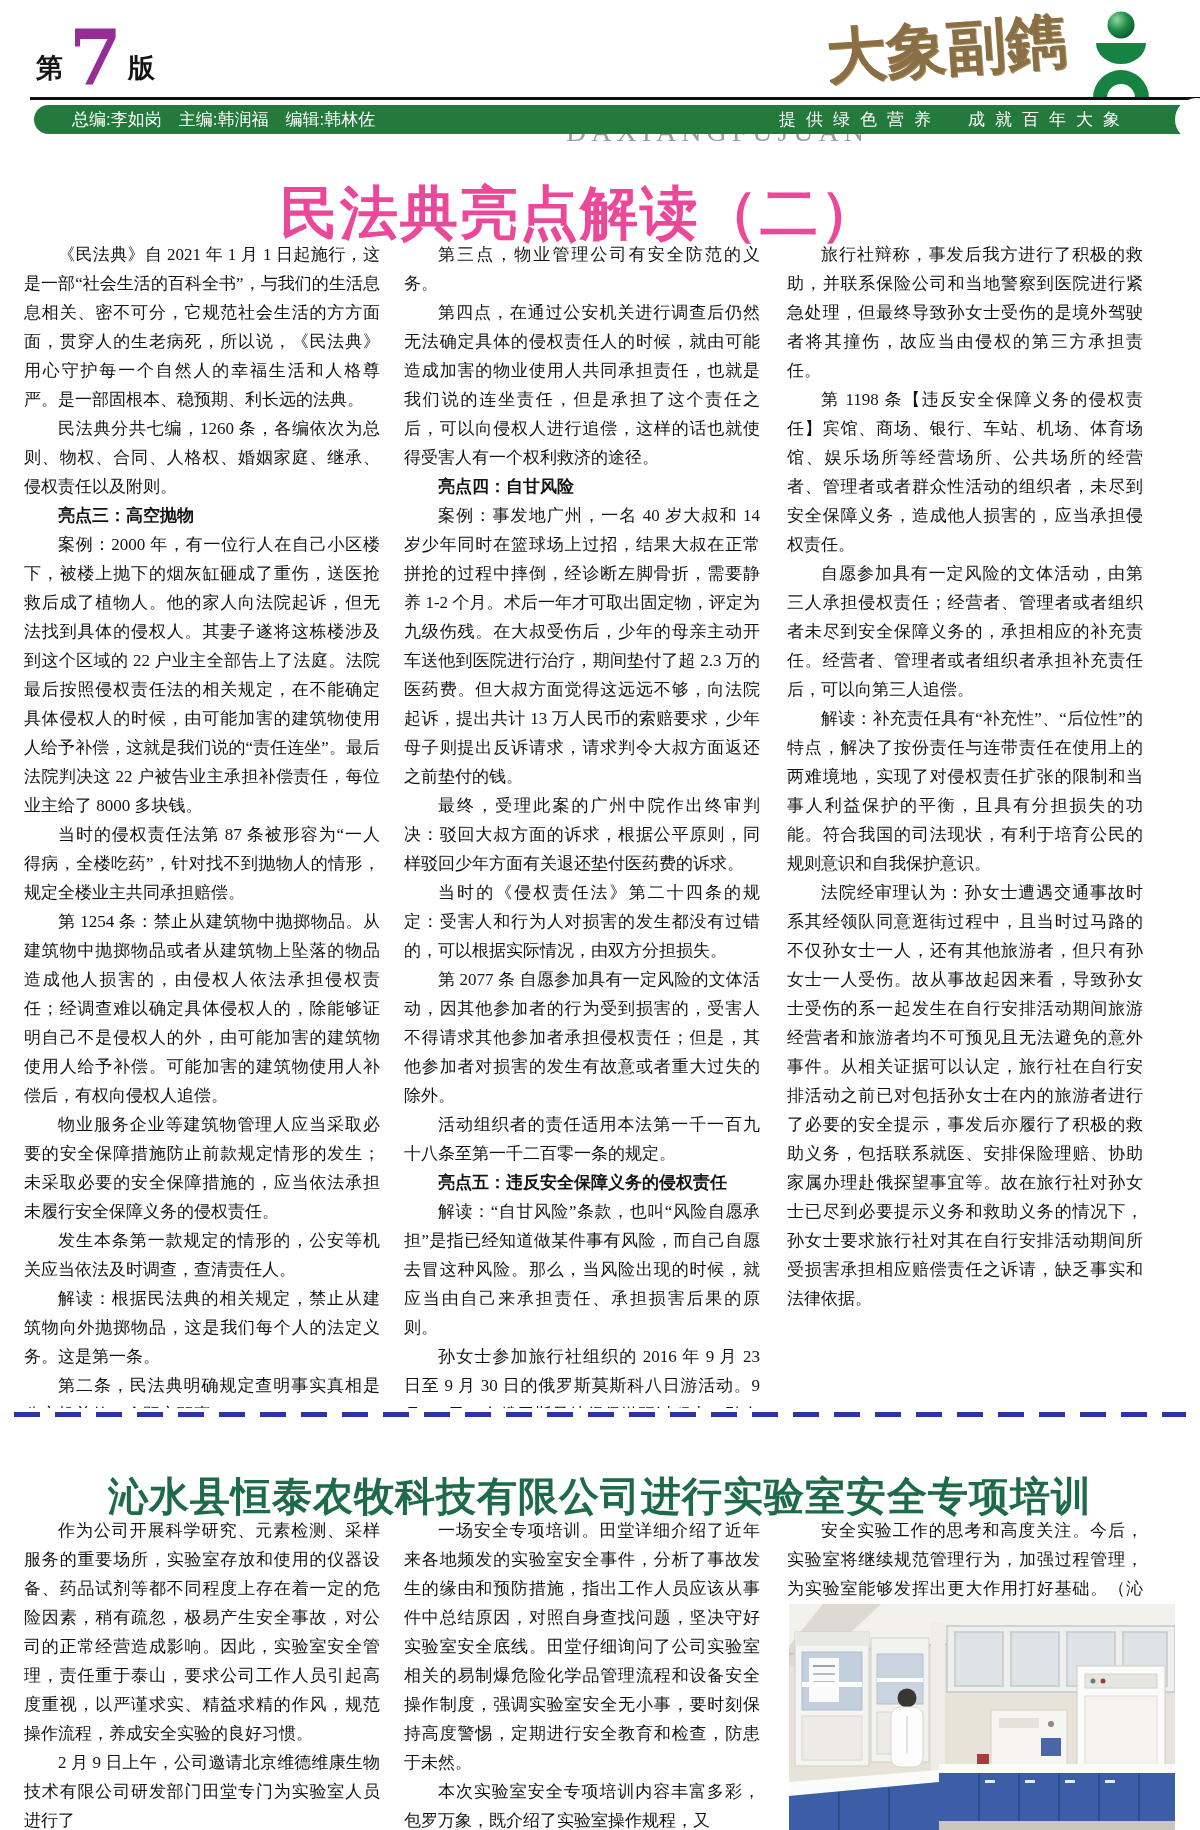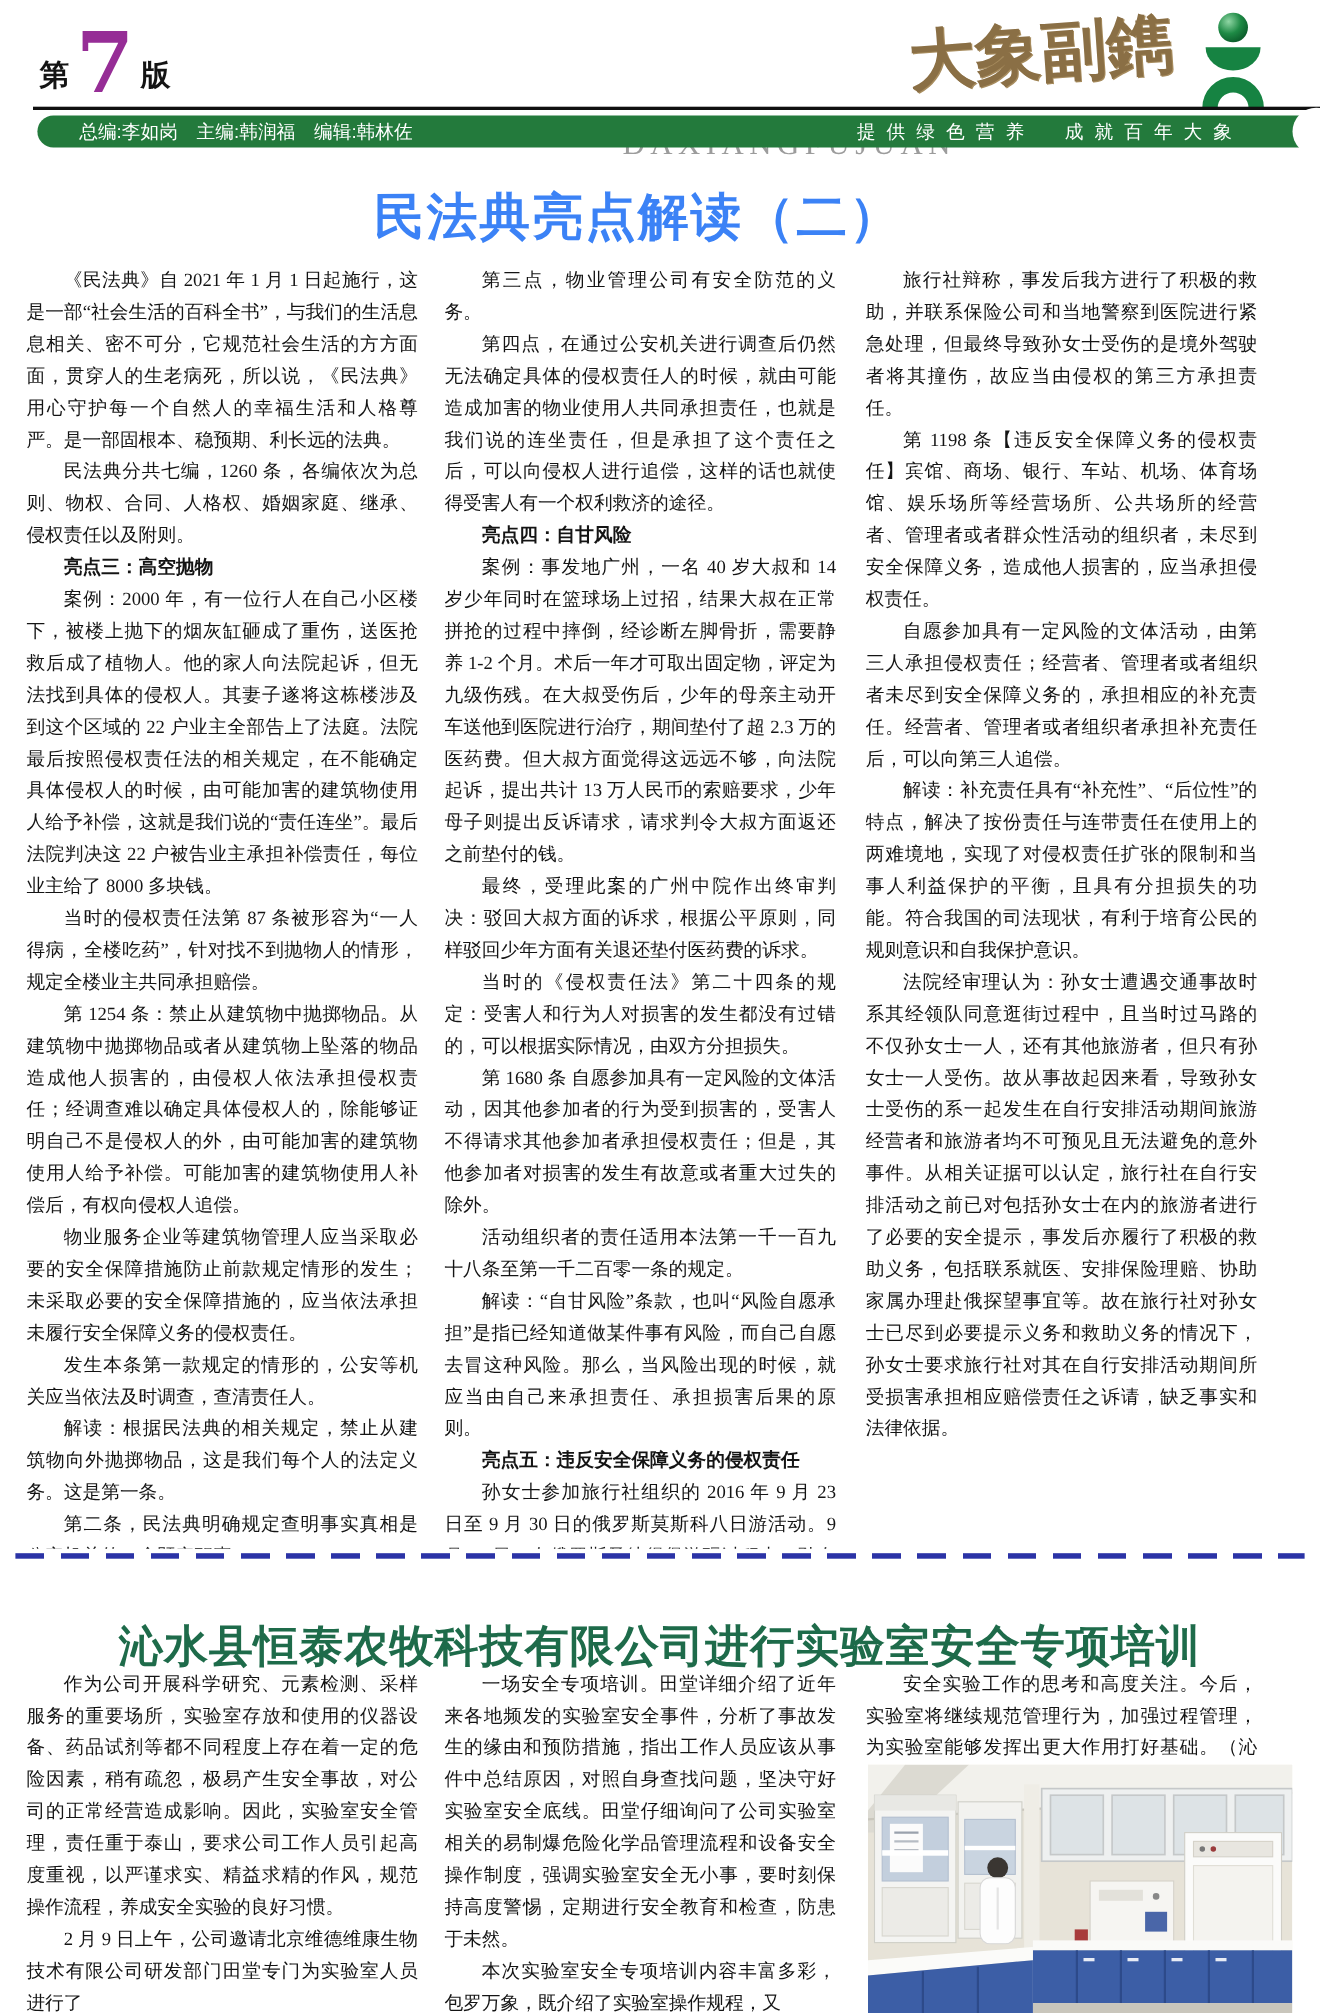--- a/index.html
+++ b/index.html
@@ -23,21 +23,21 @@
   .greenbar::after{content:"";position:absolute;right:-18px;top:-7px;width:43px;height:43px;
             border-radius:50%;background:#ffffff;}
   .staff{position:absolute;left:38px;top:0;line-height:29px;color:#fff;font-size:17px;
          font-weight:normal;font-family:"Liberation Sans","DejaVu Sans",sans-serif;}
   .slogan{position:absolute;right:70px;top:0;line-height:29px;color:#fff;font-size:17px;
           letter-spacing:10px;}
 
   
   .a1-title{position:absolute;top:136px;left:0;width:1160px;text-align:center;
             font-family:"Liberation Sans","DejaVu Sans",sans-serif;font-weight:900;
-            font-size:46px;color:#3b82f6;letter-spacing:2px;}
+            font-size:58px;color:#ec4899;letter-spacing:2px;}
   .col{position:absolute;top:240px;width:356px;height:1168px;overflow:hidden;
        text-align:justify;font-size:17px;line-height:29px;}
   .col1{left:24px;} .col2{left:404px;} .col3{left:787px;}
   .para{margin:0;text-indent:2em;}
   .head{font-family:"Liberation Sans","DejaVu Sans",sans-serif;font-weight:bold;}
 
   
   .divider{position:absolute;top:1412px;left:14px;right:14px;height:5px;
            background:repeating-linear-gradient(90deg,#2b33a6 0 26px,transparent 26px 41px);}
   .a2-title{position:absolute;top:1436px;left:0;width:1200px;text-align:center;
@@ -97,24 +97,24 @@
       <p class="para">解读：根据民法典的相关规定，禁止从建筑物向外抛掷物品，这是我们每个人的法定义务。这是第一条。</p>
       <p class="para">第二条，民法典明确规定查明事实真相是公安机关的一个既定职责。</p>
     </div>
   <div class="col col2">
       <p class="para">第三点，物业管理公司有安全防范的义务。</p>
       <p class="para">第四点，在通过公安机关进行调查后仍然无法确定具体的侵权责任人的时候，就由可能造成加害的物业使用人共同承担责任，也就是我们说的连坐责任，但是承担了这个责任之后，可以向侵权人进行追偿，这样的话也就使得受害人有一个权利救济的途径。</p>
       <p class="para head">亮点四：自甘风险</p>
       <p class="para">案例：事发地广州，一名 40 岁大叔和 14 岁少年同时在篮球场上过招，结果大叔在正常拼抢的过程中摔倒，经诊断左脚骨折，需要静养 1-2 个月。术后一年才可取出固定物，评定为九级伤残。在大叔受伤后，少年的母亲主动开车送他到医院进行治疗，期间垫付了超 2.3 万的医药费。但大叔方面觉得这远远不够，向法院起诉，提出共计 13 万人民币的索赔要求，少年母子则提出反诉请求，请求判令大叔方面返还之前垫付的钱。</p>
       <p class="para">最终，受理此案的广州中院作出终审判决：驳回大叔方面的诉求，根据公平原则，同样驳回少年方面有关退还垫付医药费的诉求。</p>
       <p class="para">当时的《侵权责任法》第二十四条的规定：受害人和行为人对损害的发生都没有过错的，可以根据实际情况，由双方分担损失。</p>
-      <p class="para">第 1680 条 自愿参加具有一定风险的文体活动，因其他参加者的行为受到损害的，受害人不得请求其他参加者承担侵权责任；但是，其他参加者对损害的发生有故意或者重大过失的除外。</p>
+      <p class="para">第 2077 条 自愿参加具有一定风险的文体活动，因其他参加者的行为受到损害的，受害人不得请求其他参加者承担侵权责任；但是，其他参加者对损害的发生有故意或者重大过失的除外。</p>
       <p class="para">活动组织者的责任适用本法第一千一百九十八条至第一千二百零一条的规定。</p>
+      <p class="para head">亮点五：违反安全保障义务的侵权责任</p>
       <p class="para">解读：“自甘风险”条款，也叫“风险自愿承担”是指已经知道做某件事有风险，而自己自愿去冒这种风险。那么，当风险出现的时候，就应当由自己来承担责任、承担损害后果的原则。</p>
-      <p class="para head">亮点五：违反安全保障义务的侵权责任</p>
       <p class="para">孙女士参加旅行社组织的 2016 年 9 月 23 日至 9 月 30 日的俄罗斯莫斯科八日游活动。9 月 28 日，在俄罗斯圣彼得堡游玩过程中，孙女士在领队带领下过马路时发生了交通事故。事发后，孙女士被送往当地医院进行了治疗，并于 2016 年 11 月 4 日返</p>
     </div>
   <div class="col col3">
       <p class="para">旅行社辩称，事发后我方进行了积极的救助，并联系保险公司和当地警察到医院进行紧急处理，但最终导致孙女士受伤的是境外驾驶者将其撞伤，故应当由侵权的第三方承担责任。</p>
       <p class="para">第 1198 条【违反安全保障义务的侵权责任】宾馆、商场、银行、车站、机场、体育场馆、娱乐场所等经营场所、公共场所的经营者、管理者或者群众性活动的组织者，未尽到安全保障义务，造成他人损害的，应当承担侵权责任。</p>
       <p class="para">自愿参加具有一定风险的文体活动，由第三人承担侵权责任；经营者、管理者或者组织者未尽到安全保障义务的，承担相应的补充责任。经营者、管理者或者组织者承担补充责任后，可以向第三人追偿。</p>
       <p class="para">解读：补充责任具有“补充性”、“后位性”的特点，解决了按份责任与连带责任在使用上的两难境地，实现了对侵权责任扩张的限制和当事人利益保护的平衡，且具有分担损失的功能。符合我国的司法现状，有利于培育公民的规则意识和自我保护意识。</p>
       <p class="para">法院经审理认为：孙女士遭遇交通事故时系其经领队同意逛街过程中，且当时过马路的不仅孙女士一人，还有其他旅游者，但只有孙女士一人受伤。故从事故起因来看，导致孙女士受伤的系一起发生在自行安排活动期间旅游经营者和旅游者均不可预见且无法避免的意外事件。从相关证据可以认定，旅行社在自行安排活动之前已对包括孙女士在内的旅游者进行了必要的安全提示，事发后亦履行了积极的救助义务，包括联系就医、安排保险理赔、协助家属办理赴俄探望事宜等。故在旅行社对孙女士已尽到必要提示义务和救助义务的情况下，孙女士要求旅行社对其在自行安排活动期间所受损害承担相应赔偿责任之诉请，缺乏事实和法律依据。</p>
     </div>
 

